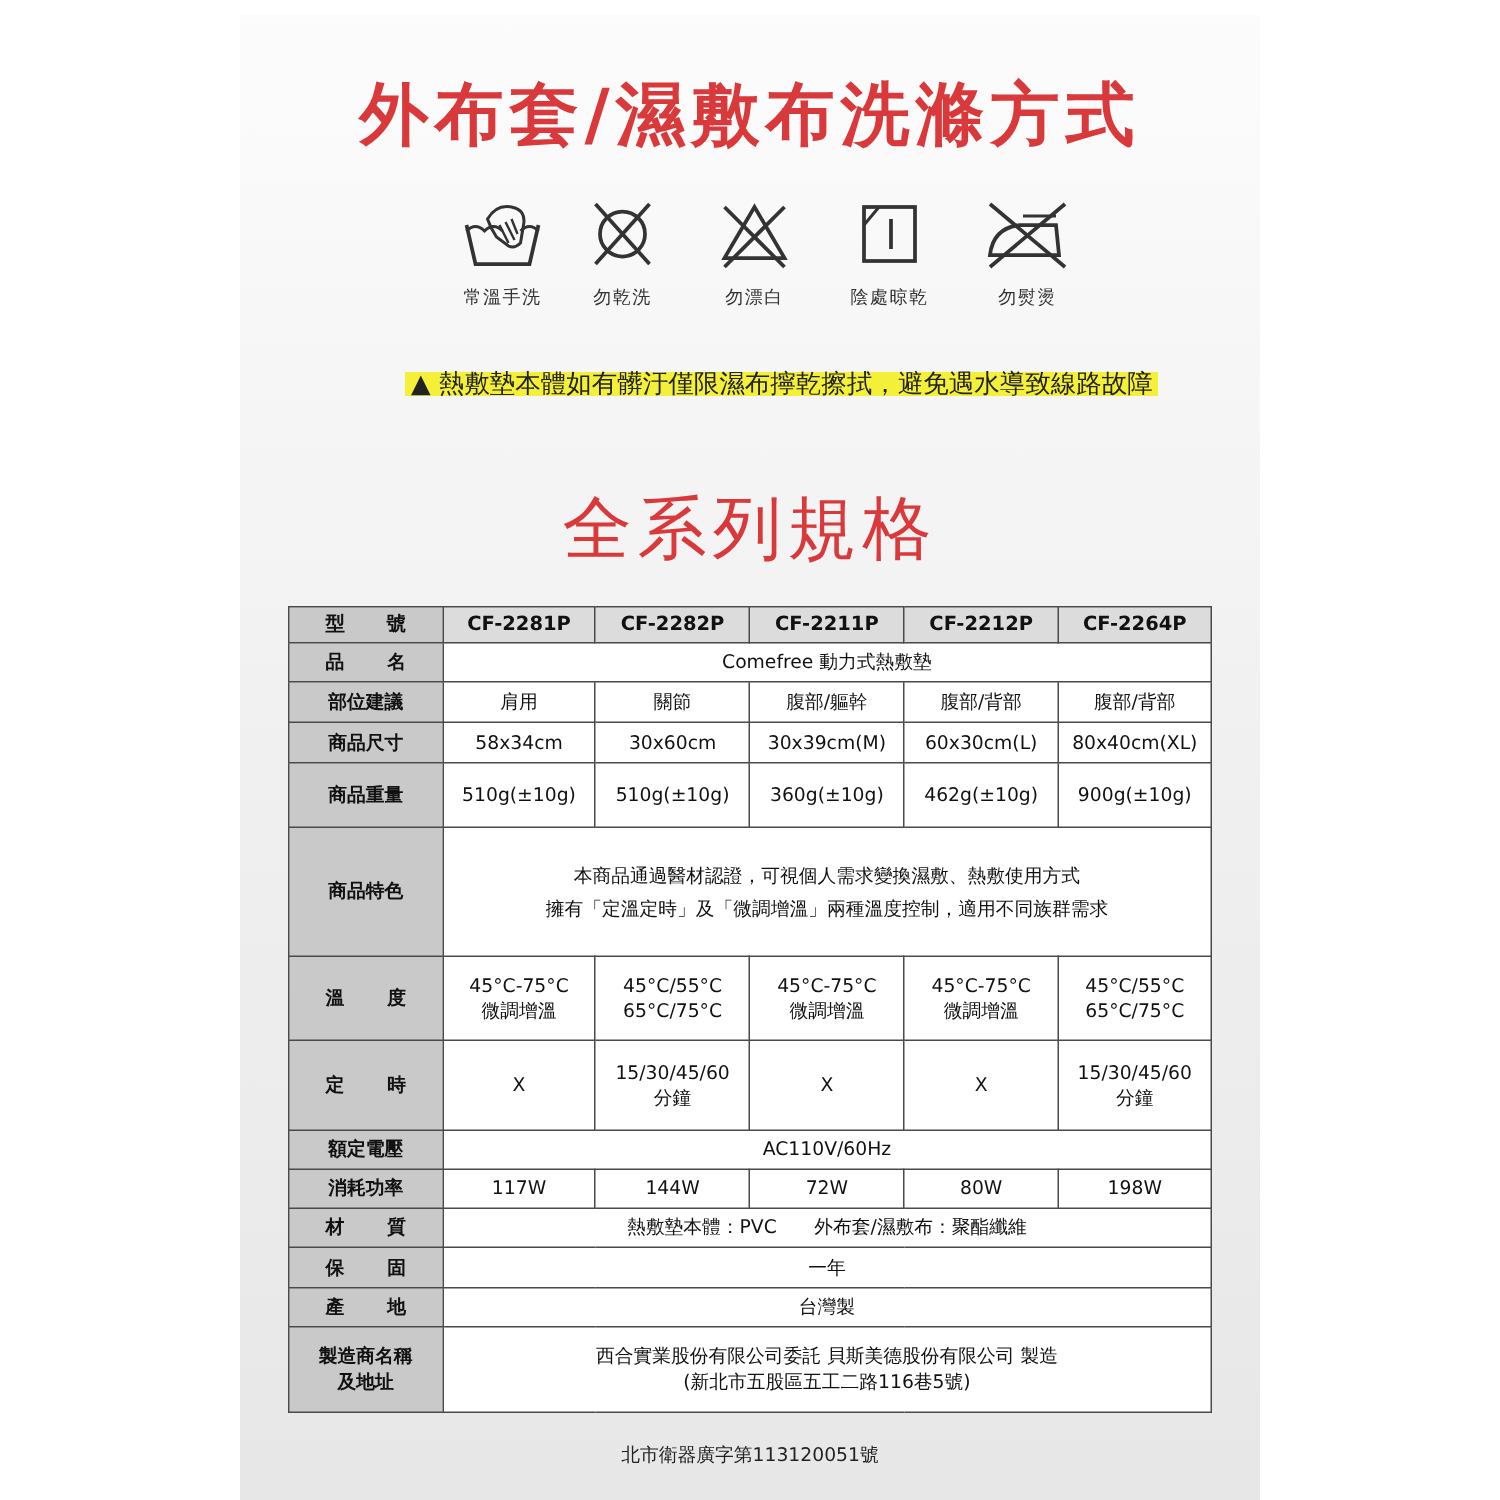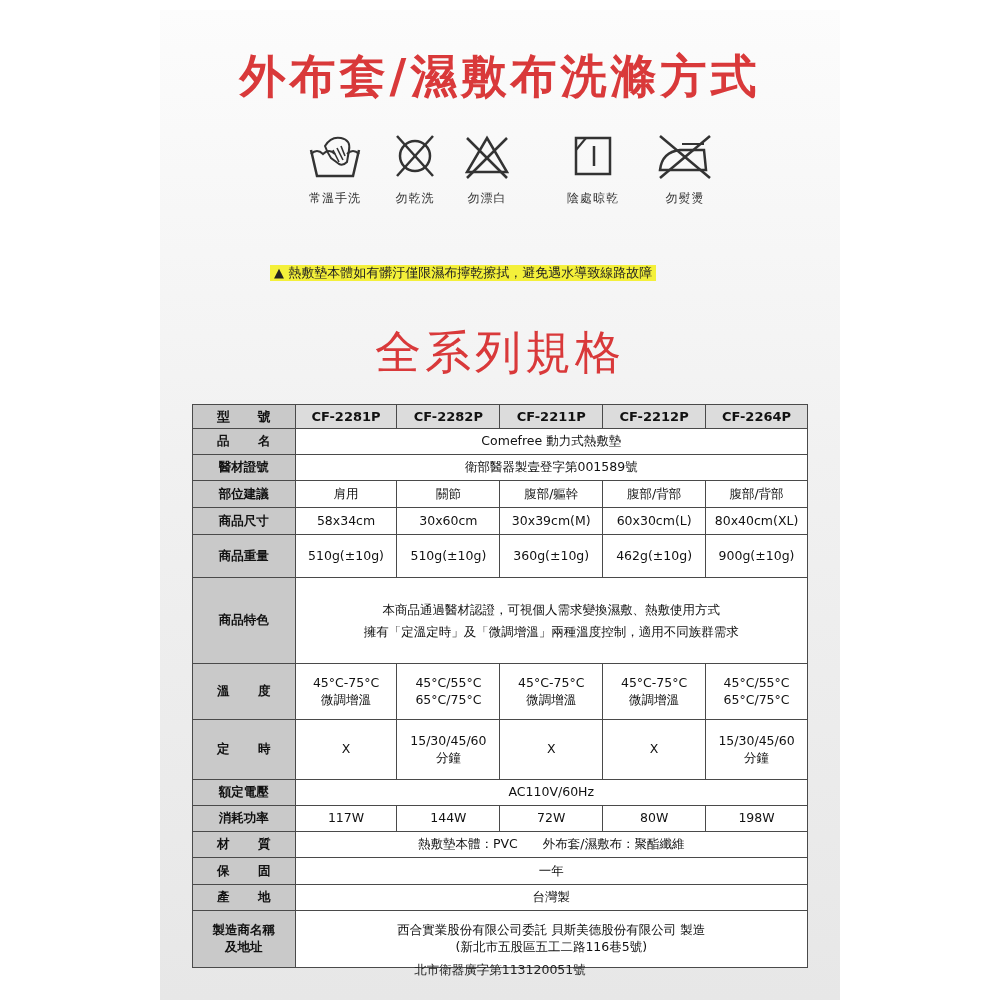--- a/index.html
+++ b/index.html
@@ -14,21 +14,21 @@
       color: #d9393a; font-family: "DejaVu Serif", "Liberation Serif", serif; font-weight: bold;
     }
     .title-wash { top: 36px; font-size: 46px; letter-spacing: 4px; }
     .title-spec { top: 312px; font-size: 46px; letter-spacing: 4px; font-family: "DejaVu Sans", sans-serif; font-weight: normal; }
     .icons { position: absolute; top: 122px; left: 130px; width: 420px; height: 90px; }
     .icon-item { position: absolute; top: 0; width: 90px; text-align: center; }
     .icon-item svg { display: block; margin: 0 auto; }
     .icon-label { font-size: 12px; color: #333; margin-top: 10px; display: block; letter-spacing: 1px; }
     .warning {
       position: absolute; top: 238px; left: 110px; height: 16px; line-height: 16px;
-      background: #f4f03a; font-size: 13px; color: #222; padding: 0 4px; white-space: nowrap; margin-top: 17px;
+      background: #f4f03a; font-size: 17px; color: #222; padding: 0 4px; white-space: nowrap;
     }
     table.spec {
       position: absolute; left: 32px; top: 394px; width: 616px; border-collapse: collapse;
       font-size: 12.5px; color: #111;
     }
     table.spec td { border: 1.5px solid #4a4a4a; text-align: center; vertical-align: middle; background: #ffffff; line-height: 1.35; padding: 0 2px; }
     table.spec td.lbl { background: #c9c9c9; font-weight: bold; width: 103px; }
     table.spec td.lbl .l { float: left; padding-left: 22px; }
     table.spec td.lbl .r { float: right; padding-right: 22px; }
     table.spec tr.hdr td { background: #dcdcdc; font-weight: bold; font-size: 13px; }
@@ -54,21 +54,21 @@
     <div class="icon-item" style="left:0px;">
       <svg width="56" height="48" viewBox="0 0 56 48">
         <path d="M4 18 L10 44 L46 44 L52 18" fill="none" stroke="#333" stroke-width="2.5"></path>
         <path d="M4 22 Q10 16 16 22 Q22 16 28 22" fill="none" stroke="#333" stroke-width="2"></path>
         <path d="M40 22 Q46 16 52 22" fill="none" stroke="#333" stroke-width="2"></path>
         <path d="M18 14 Q24 4 34 6 Q44 8 42 18 L40 30 Q36 34 32 32 L24 26 Q20 20 18 14 Z" fill="none" stroke="#333" stroke-width="2"></path>
         <path d="M26 18 L32 30 M30 16 L36 28 M34 14 L38 24" stroke="#333" stroke-width="1.6"></path>
       </svg>
       <span class="icon-label">常溫手洗</span>
     </div>
-    <div class="icon-item" style="left:152px;">
+    <div class="icon-item" style="left:168px;">
       <svg width="56" height="48" viewBox="0 0 56 48">
         <path d="M28 6 L48 40 L8 40 Z" fill="none" stroke="#333" stroke-width="2.5"></path>
         <line x1="8" y1="6" x2="48" y2="46" stroke="#333" stroke-width="2.5"></line>
         <line x1="48" y1="6" x2="8" y2="46" stroke="#333" stroke-width="2.5"></line>
       </svg>
       <span class="icon-label">勿漂白</span>
     </div>
     <div class="icon-item" style="left:258px;">
       <svg width="56" height="48" viewBox="0 0 56 48">
         <rect x="11" y="6" width="34" height="36" fill="none" stroke="#333" stroke-width="2.5"></rect>
@@ -113,24 +113,20 @@
       <td>CF-2212P</td>
       <td>CF-2264P</td>
     </tr>
     <tr style="height:26px;">
       <td class="lbl">
             <span class="l">品</span>
             <span class="r">名</span>
           </td>
       <td colspan="5">Comefree 動力式熱敷墊</td>
     </tr>
-    <tr style="height:26px;">
-      <td class="lbl">醫材證號</td>
-      <td colspan="5">衛部醫器製壹登字第001589號</td>
-    </tr>
     <tr style="height:27px;">
       <td class="lbl">部位建議</td>
       <td>肩用</td>
       <td>關節</td>
       <td>腹部/軀幹</td>
       <td>腹部/背部</td>
       <td>腹部/背部</td>
     </tr>
     <tr style="height:27px;">
       <td class="lbl">商品尺寸</td>

